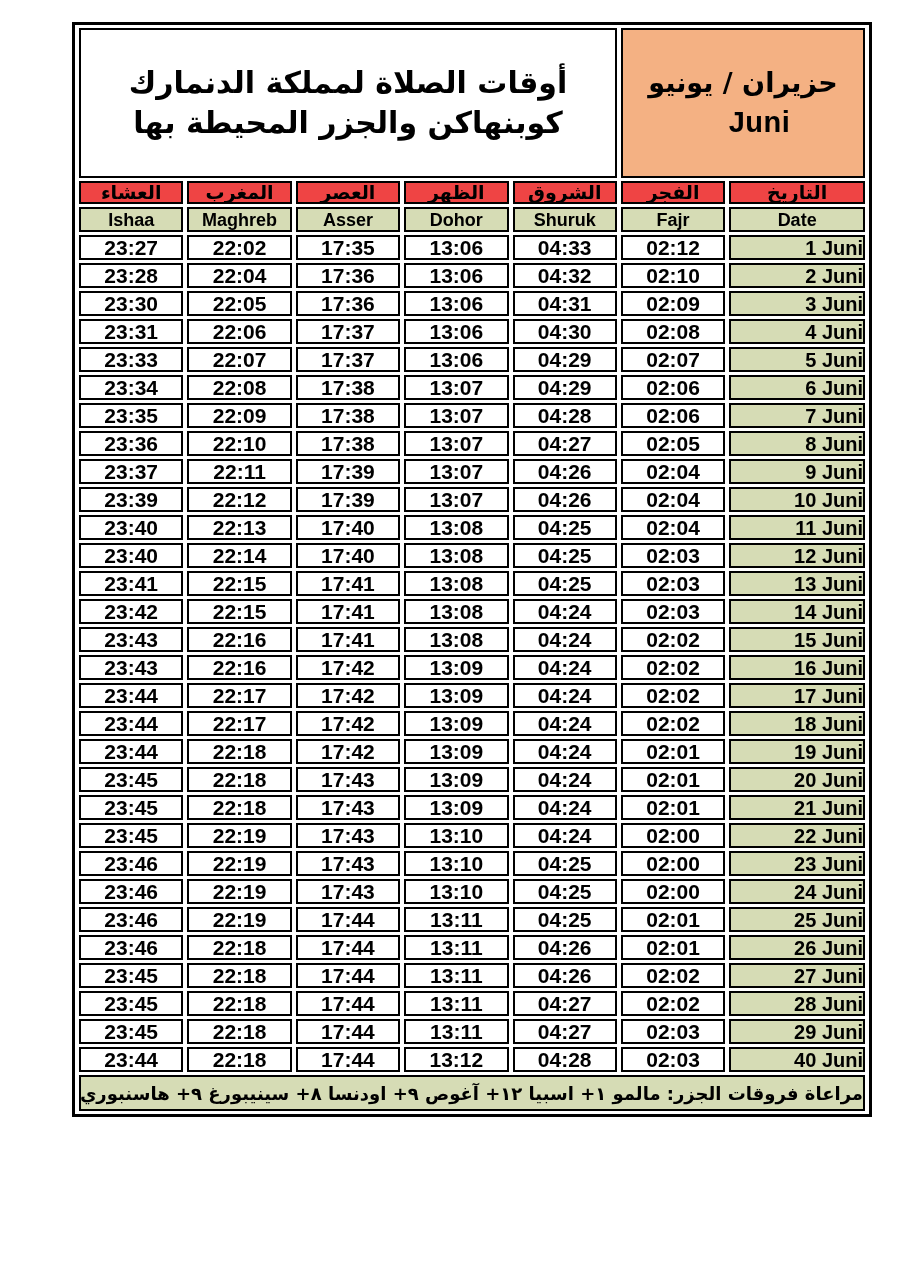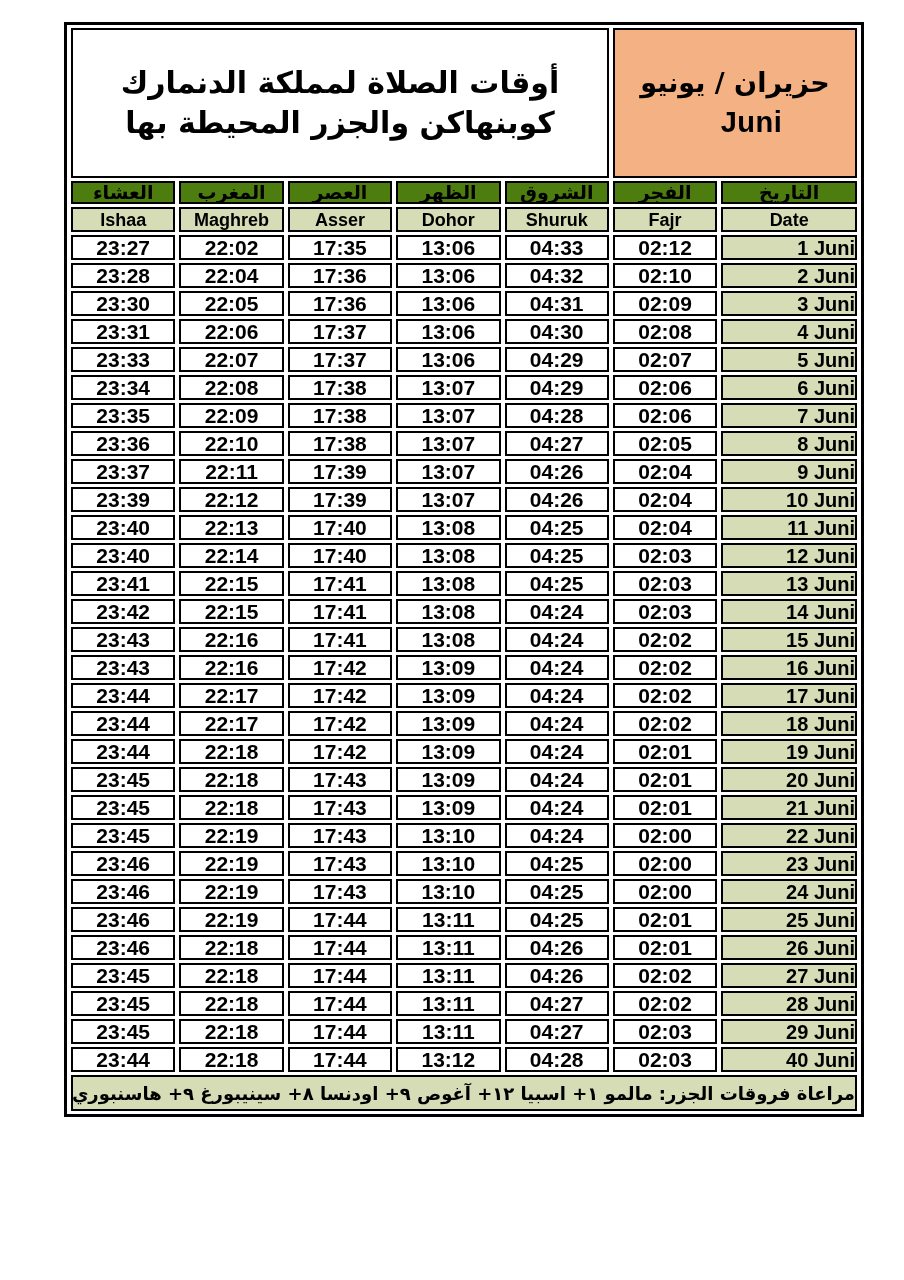--- a/index.html
+++ b/index.html
@@ -6,21 +6,21 @@
   html, body { margin: 0; padding: 0; }
   body {
     width: 904px; height: 1280px;
     background: #ffffff;
     font-family: "DejaVu Sans", sans-serif;
     color: #000;
   }
   .page { position: relative; width: 904px; height: 1280px; background: #fff; }
 
   table.ptable {
-    position: absolute; left: 64px; top: 22px;
+    position: absolute; left: 72px; top: 22px;
     width: 800px;
     border-collapse: separate;
     border-spacing: 4px 3px;
     border: 3px solid #000;
     table-layout: fixed;
     background: #fff;
   }
   td {
     border: 2px solid #000;
     text-align: center;
@@ -42,21 +42,21 @@
   .month-cell {
     background: #f4b183;
     font-weight: 700;
   }
   .month-ar { font-size: 27px; margin-bottom: 8px; }
   .month-latin { font-family: "Liberation Sans", "DejaVu Sans", sans-serif; font-size: 29px; letter-spacing: 0.5px; padding-left: 33px; }
 
   
   tr.hdr-ar td {
     height: 22px;
-    background: #4d7c0f;
+    background: #ef4444;
     font-weight: 700;
     font-size: 19px;
     line-height: 1;
   }
   tr.hdr-en td {
     height: 25px;
     background: #d6dcb5;
     font-family: "Liberation Sans", "DejaVu Sans", sans-serif;
     font-weight: 700;
     font-size: 18px;

